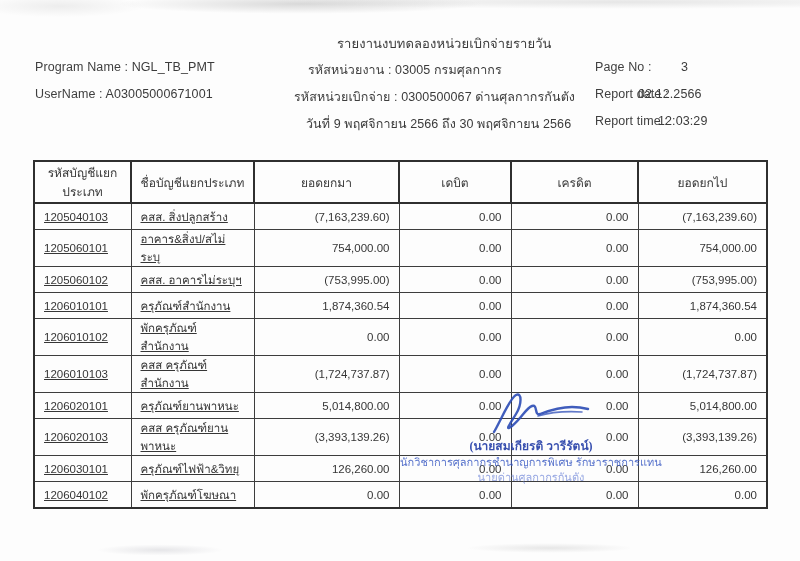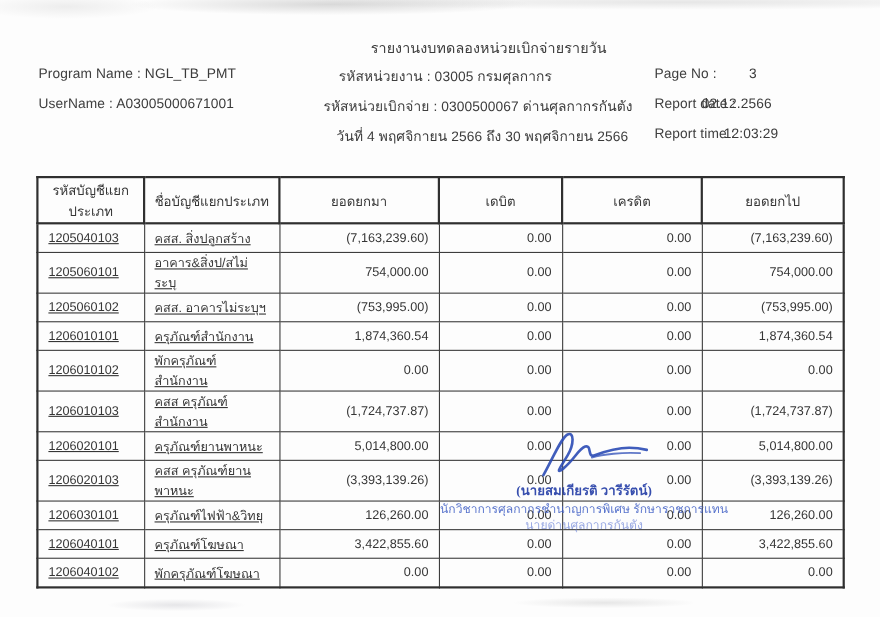--- a/index.html
+++ b/index.html
@@ -85,21 +85,21 @@
   </div>
 
   <div class="hline" style="left:308px;top:60px;">
     <span class="lbl">รหัสหน่วยงาน :</span>
     <span>03005 กรมศุลกากร</span>
   </div>
   <div class="hline" style="left:294px;top:87px;">
     <span class="lbl">รหัสหน่วยเบิกจ่าย :</span>
     <span>0300500067 ด่านศุลกากรกันตัง</span>
   </div>
-  <div class="hline" style="left:306px;top:114px;">วันที่ 4 พฤศจิกายน 2566 ถึง 30 พฤศจิกายน 2566</div>
+  <div class="hline" style="left:306px;top:114px;">วันที่ 9 พฤศจิกายน 2566 ถึง 30 พฤศจิกายน 2566</div>
 
   <div class="hline lbl" style="left:595px;top:60px;">Page No :</div>
   <div class="hline" style="left:681px;top:60px;">3</div>
   <div class="hline lbl" style="left:595px;top:87px;">Report date :</div>
   <div class="hline" style="left:638px;top:87px;">02.12.2566</div>
   <div class="hline lbl" style="left:595px;top:114px;">Report time :</div>
   <div class="hline" style="left:658px;top:114px;">12:03:29</div>
 
   <table class="report">
     <colgroup>
@@ -187,28 +187,20 @@
         </tr>
         <tr>
           <td class="left">1206030101</td>
           <td class="left">ครุภัณฑ์ไฟฟ้า&amp;วิทยุ</td>
           <td class="num">126,260.00</td>
           <td class="num">0.00</td>
           <td class="num">0.00</td>
           <td class="num">126,260.00</td>
         </tr>
         <tr>
-          <td class="left">1206040101</td>
-          <td class="left">ครุภัณฑ์โฆษณา</td>
-          <td class="num">3,422,855.60</td>
-          <td class="num">0.00</td>
-          <td class="num">0.00</td>
-          <td class="num">3,422,855.60</td>
-        </tr>
-        <tr>
           <td class="left">1206040102</td>
           <td class="left">พักครุภัณฑ์โฆษณา</td>
           <td class="num">0.00</td>
           <td class="num">0.00</td>
           <td class="num">0.00</td>
           <td class="num">0.00</td>
         </tr>
       </tbody>
   </table>
 

